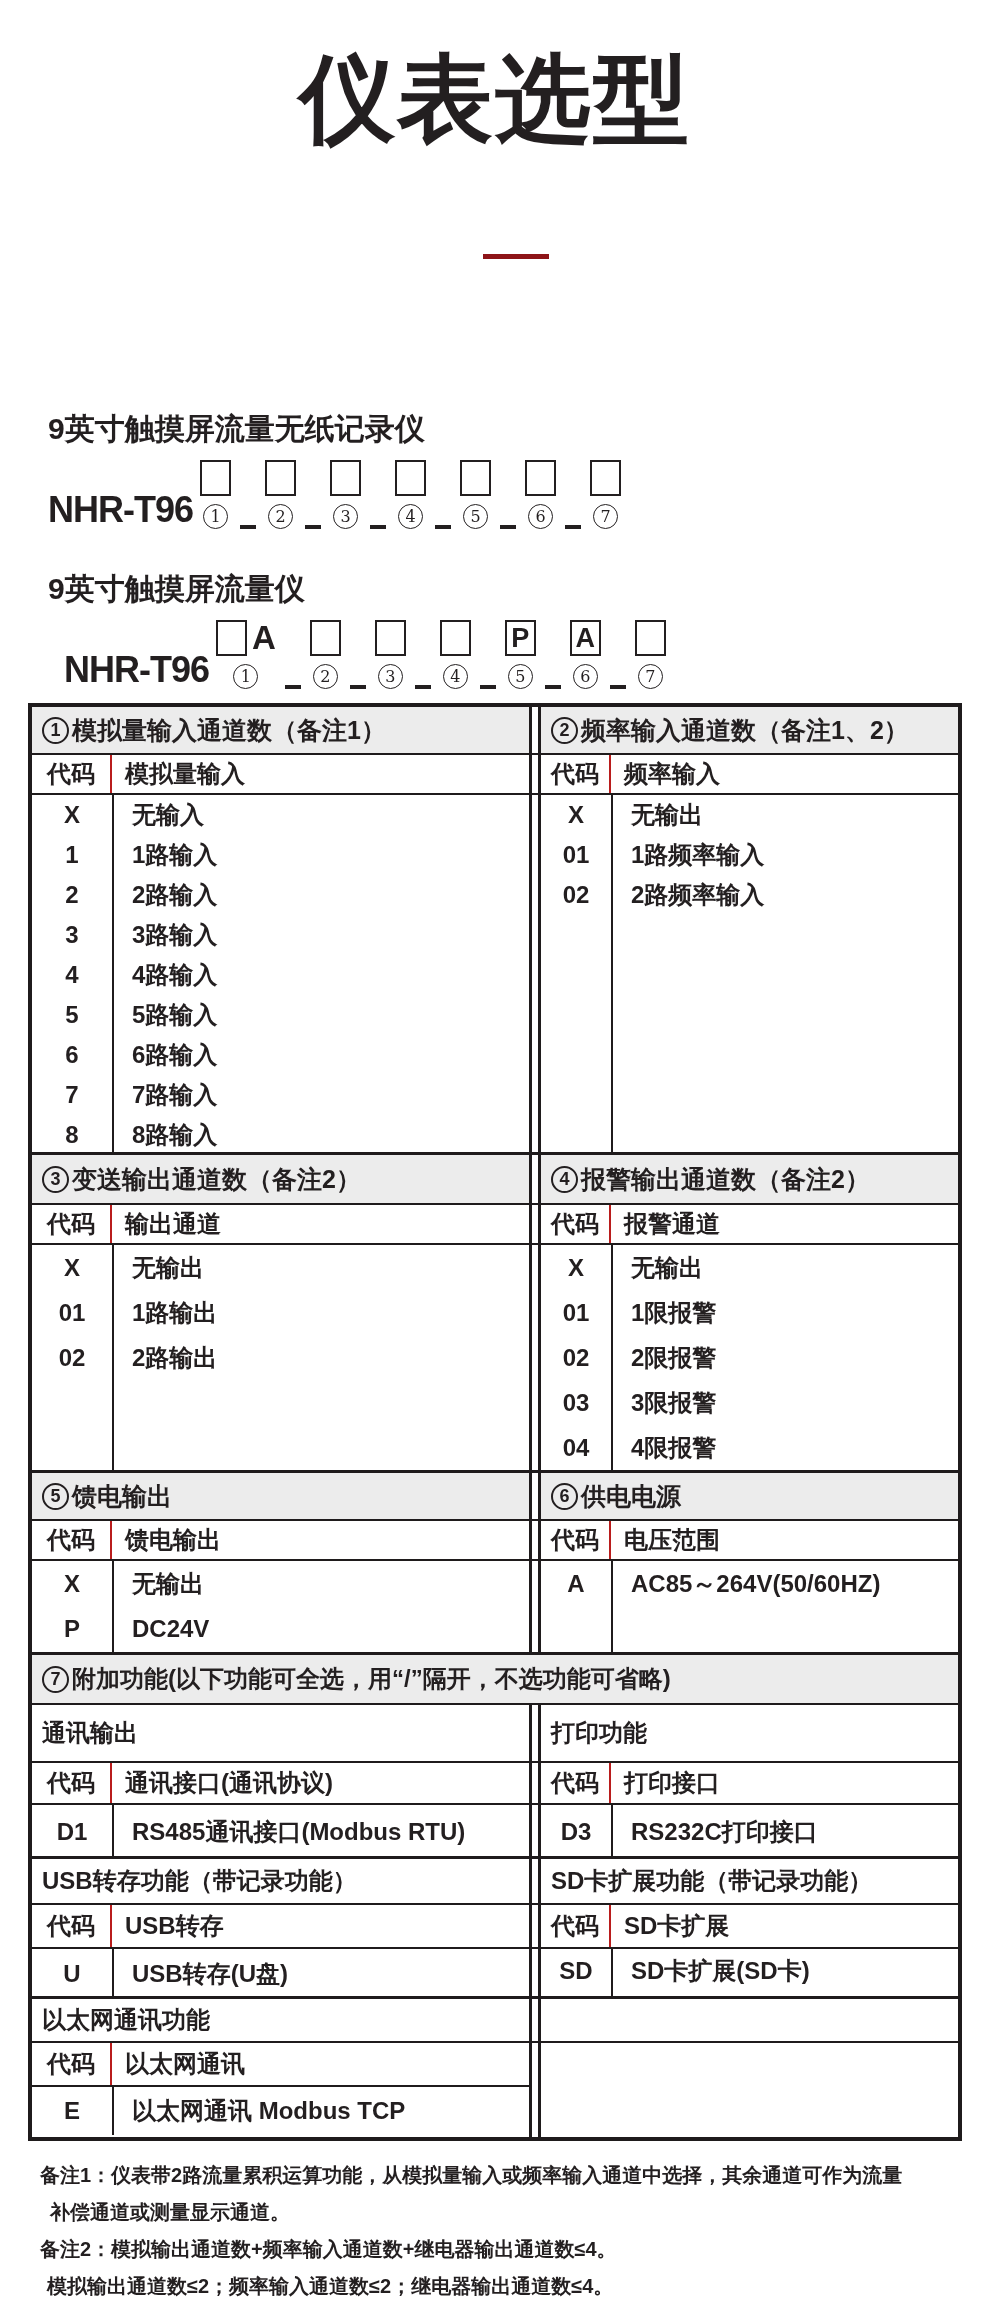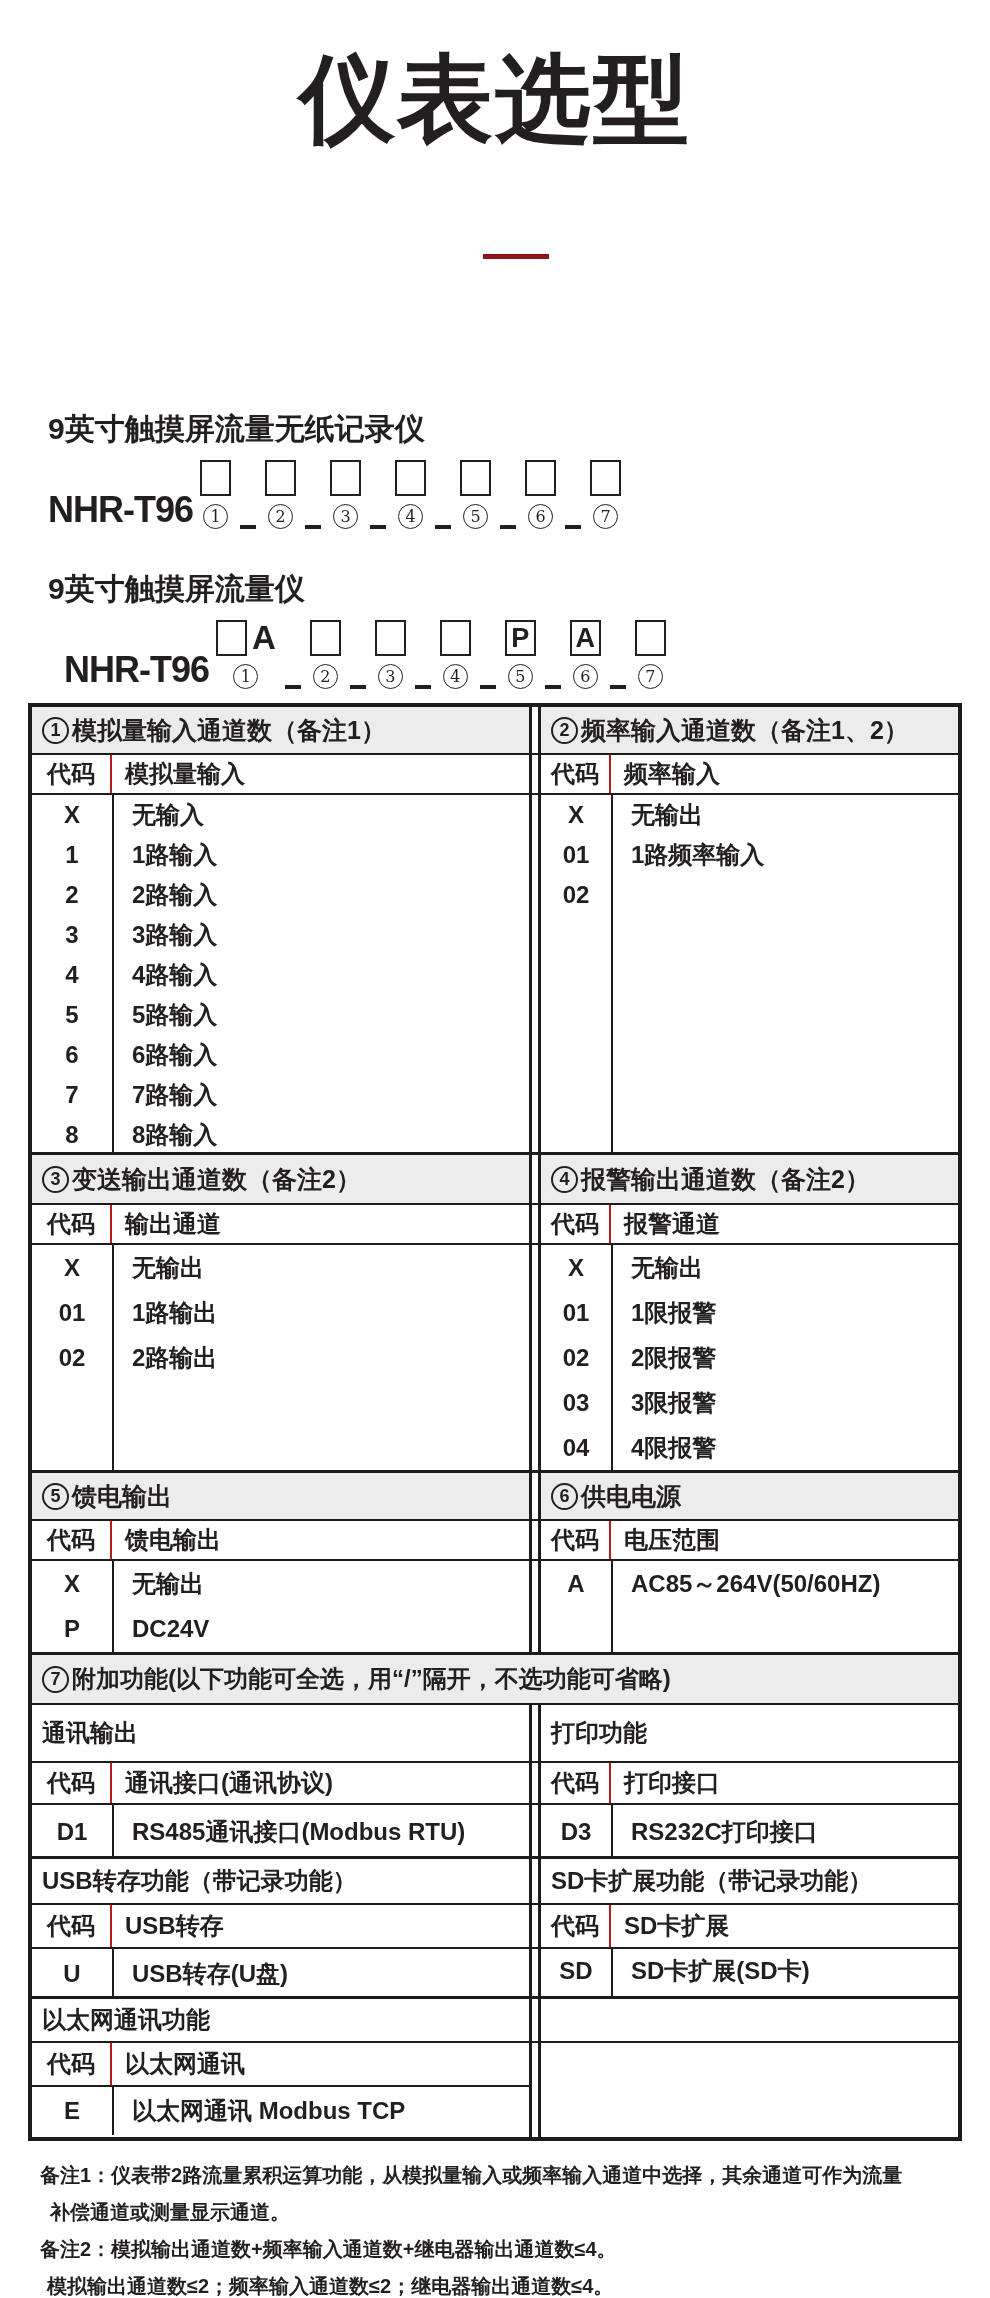--- a/index.html
+++ b/index.html
@@ -243,20 +243,21 @@
         <div class="drow" style="height:40px">
             <span class="dcode">X</span>
             <span class="dlbl">无输出</span>
           </div>
         <div class="drow" style="height:40px">
             <span class="dcode">01</span>
             <span class="dlbl">1路频率输入</span>
           </div>
         <div class="drow" style="height:40px">
             <span class="dcode">02</span>
+            <span class="dlbl">2路频率输入</span>
           </div>
       </div>
     </div>
 
     <div class="prow bb2" style="height:50px">
       <div class="shead cellL">
         <span class="circ2">3</span>
         <span>变送输出通道数（备注2）</span>
       </div>
       <div class="gapcol"></div>

